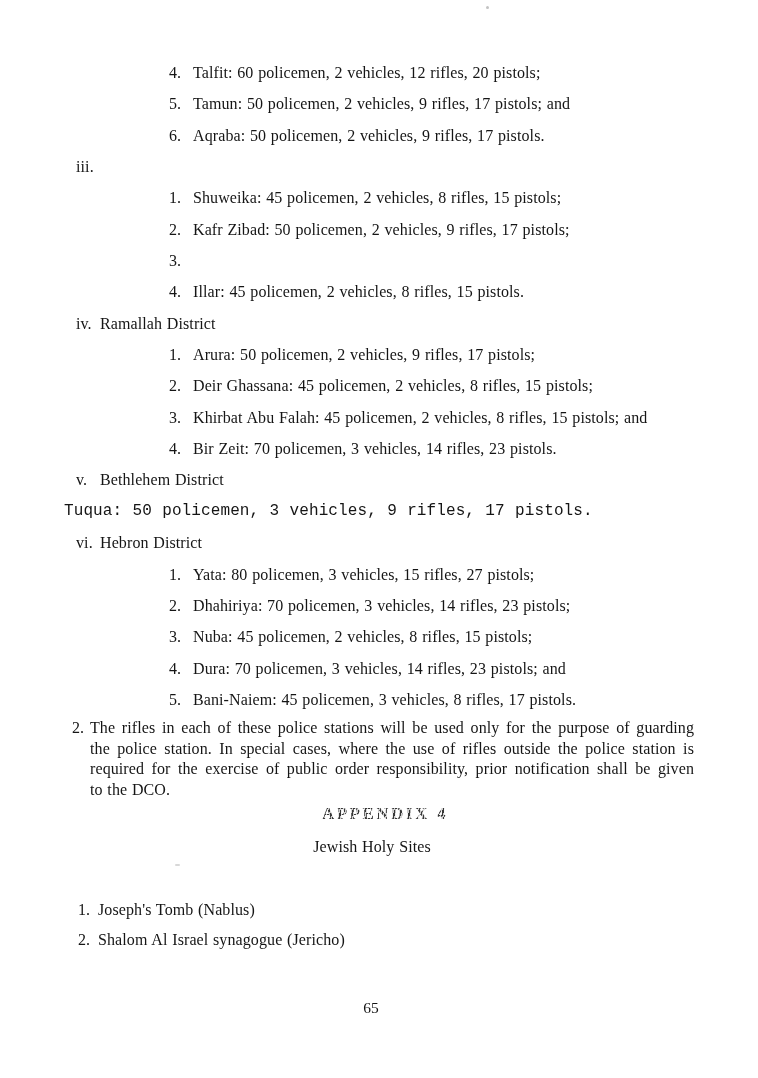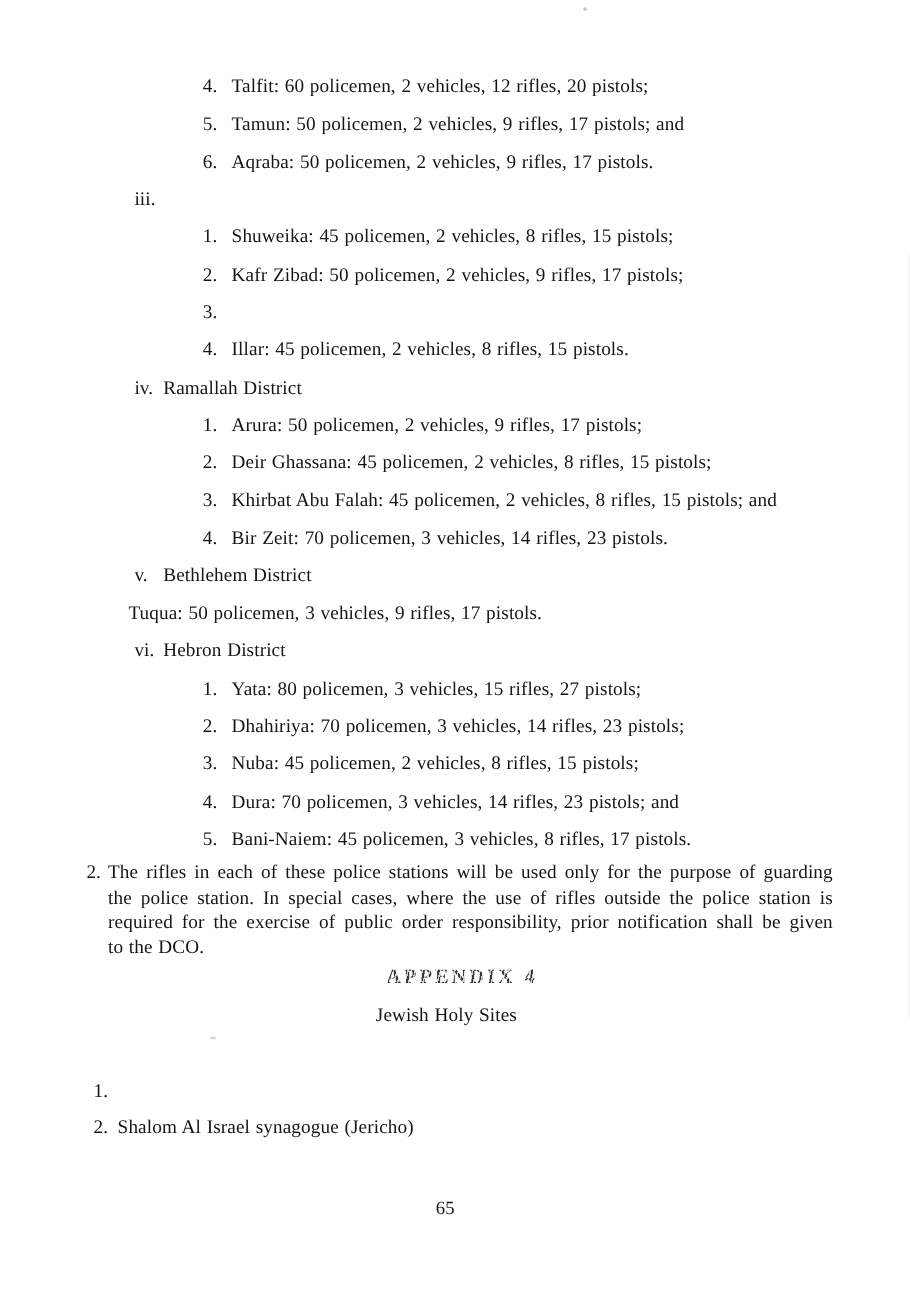--- a/index.html
+++ b/index.html
@@ -19,23 +19,23 @@
   .speck { position:absolute; background:#a8a8a8; border-radius:50%; }
   .speck.s1 { left:486px; top:6px; width:3px; height:3px; opacity:.7; }
   .speck.s2 { left:175px; top:864px; width:5px; height:2px; opacity:.45; border-radius:1px; }
 
   
   .list-block { position:absolute; top:57px; left:0; width:758px; }
   .line { display:flex; line-height:31.35px; white-space:nowrap; }
   .line .marker { flex:0 0 auto; }
   .item { padding-left:169px; }
   .item .marker { width:24px; }
-  .district { padding-left:112px; }
+  .district { padding-left:76px; }
   .district .marker { width:24px; }
-  .station-line { padding-left:107px; }
+  .station-line { padding-left:64px;font-family:Liberation Mono, monospace; }
 
   
   .clause { position:absolute; top:718px; left:72px; width:622px; display:flex; }
   .clause .cmarker { flex:0 0 18px; line-height:20.5px; }
   .clause .ctext { flex:1 1 auto; }
   .cline { line-height:20.5px; }
   .cline.just { text-align:justify; text-align-last:justify; }
 
   
   .appendix-title {
@@ -166,20 +166,21 @@
       <div class="cline just">required for the exercise of public order responsibility, prior notification shall be given</div>
       <div class="cline">to the DCO.</div>
     </div>
   </div>
 
   <div class="appendix-title">APPENDIX 4</div>
   <div class="appendix-subtitle">Jewish Holy Sites</div>
 
   <div class="holy-item h1">
       <span class="marker2">1.</span>
+      <span>Joseph's Tomb (Nablus)</span>
     </div>
   <div class="holy-item h2">
       <span class="marker2">2.</span>
       <span>Shalom Al Israel synagogue (Jericho)</span>
     </div>
 
   <div class="page-number">65</div>
 </div>
 
 </body></html>

